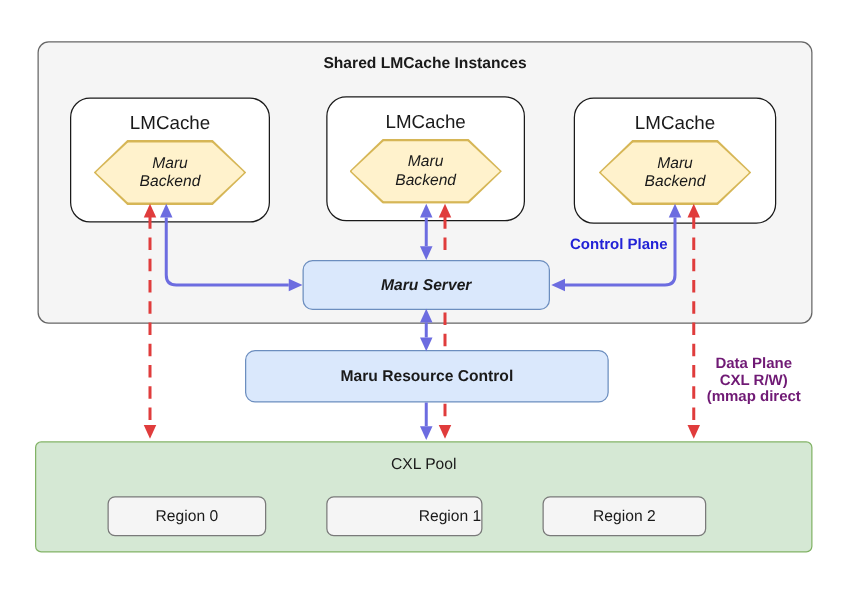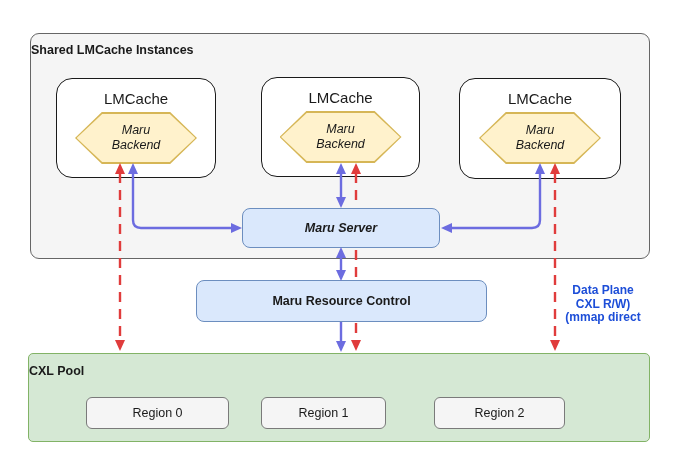--- a/index.html
+++ b/index.html
@@ -3,21 +3,21 @@
 <meta charset="utf-8">
 <style>
   html,body{margin:0;padding:0;background:#fff;}
   .stage{position:relative;width:681px;height:473px;background:#ffffff;
          font-family:"Liberation Sans",sans-serif;color:#1a1a1a;overflow:hidden;}
   .abs{position:absolute;box-sizing:border-box;}
 
   
   .shared{left:30px;top:33px;width:620px;height:226px;background:#F5F5F5;
           border:1px solid #666666;border-radius:9px;}
-  .shared-title{padding-top:9px;font-weight:bold;font-size:12.5px;}
+  .shared-title{padding-top:9px;text-align:center;font-weight:bold;font-size:12.5px;}
 
   
   .lmbox{position:absolute;background:#ffffff;border:1.4px solid #1a1a1a;border-radius:16px;box-sizing:border-box;}
   .lmbox-title{text-align:center;padding-top:11px;font-size:15px;}
 
   
   .hex{position:absolute;left:50%;transform:translateX(-50%);top:33px;width:122px;height:52px;
        background:#D6B656;
        clip-path:polygon(0% 50%,22% 0%,78% 0%,100% 50%,78% 100%,22% 100%);}
   .hex-inner{position:absolute;left:1.6px;top:1.6px;right:1.6px;bottom:1.6px;background:#FFF2CC;
@@ -25,28 +25,28 @@
   .hex-label{position:absolute;inset:0;display:flex;align-items:center;justify-content:center;
        text-align:center;font-size:12.5px;line-height:15px;white-space:pre-line;font-style:italic;}
 
   
   .bluebox{position:absolute;background:#DAE8FC;border:1px solid #6C8EBF;border-radius:8px;
        display:flex;align-items:center;justify-content:center;font-weight:bold;font-size:12.5px;box-sizing:border-box;}
 
   
   .pool{left:28px;top:353px;width:622px;height:89px;background:#D5E8D4;
         border:1px solid #82B366;border-radius:5px;}
-  .pool-title{text-align:left;padding-top:10px;font-weight:bold;font-size:12.5px;}
+  .pool-title{text-align:center;padding-top:10px;font-weight:normal;font-size:12.5px;}
   .region{position:absolute;top:43px;height:32px;background:#F5F5F5;border:1px solid #7a7a7a;
         border-radius:6px;display:flex;align-items:center;justify-content:center;font-size:12.5px;box-sizing:border-box;}
 
   
   .anno{position:absolute;text-align:center;font-weight:bold;font-size:12px;line-height:13.5px;}
   .anno-blue{color:#2222D6;}
-  .anno-red{color:#1d4ed8;}
+  .anno-red{color:#701a75;}
 
   
   svg.arrows{position:absolute;left:0;top:0;z-index:5;pointer-events:none;}
   .bl{stroke:#6C6CE0;stroke-width:2.4;fill:none;}
   .blh{fill:#6C6CE0;stroke:none;}
   .rl{stroke:#E03C3C;stroke-width:2.4;fill:none;stroke-dasharray:10 7;}
   .rlh{fill:#E03C3C;stroke:none;}
 </style>
 </head>
 <body>
@@ -87,32 +87,33 @@
   <div class="bluebox" style="left:242px;top:208px;width:198px;height:40px;font-style:italic;">
     <span>Maru Server</span>
   </div>
 
   <div class="bluebox" style="left:196px;top:280px;width:291px;height:42px;">
     <span>Maru Resource Control</span>
   </div>
 
   <div class="abs pool">
     <div class="pool-title">CXL Pool</div>
-    <div class="region" style="left:57px;width:143px;">
+    <div class="region" style="left:57px;width:127px;">
       <span>Region 0</span>
     </div>
-    <div class="region" style="left:232px;width:125px;">
+    <div class="region" style="left:232px;width:125px;justify-content:flex-end;">
       <span>Region 1</span>
     </div>
     <div class="region" style="left:405px;width:131px;">
       <span>Region 2</span>
     </div>
   </div>
 
   <div class="anno anno-blue" style="left:443px;top:189px;width:104px;">
+    <div>Control Plane</div>
   </div>
 
   <div class="anno anno-red" style="left:553px;top:284px;width:100px;">
     <div>Data Plane</div>
     <div>CXL R/W)</div>
     <div>(mmap direct</div>
   </div>
 
   <svg class="arrows" width="681" height="473" viewBox="0 0 681 473">
 

